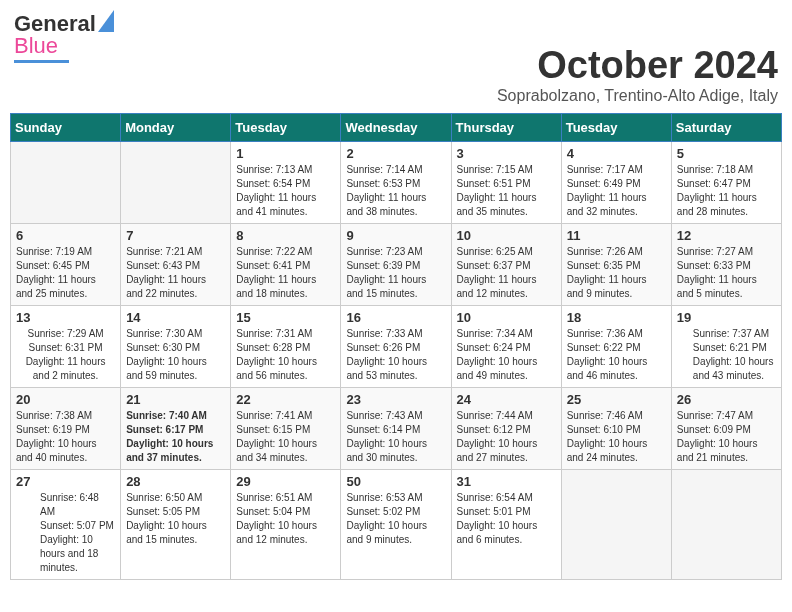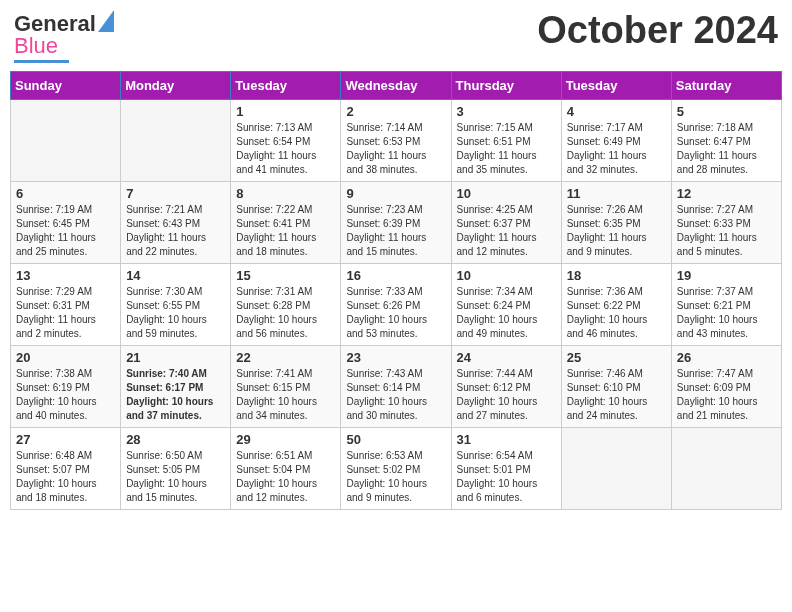--- a/index.html
+++ b/index.html
@@ -38,32 +38,33 @@
       margin-top: 2px;
     }
     .title-section {
       text-align: right;
     }
     .month-title {
       font-size: 38px;
       font-weight: bold;
       color: #333;
       line-height: 1.1;
+      margin-top: 35px;
     }
     .location-title {
       font-size: 16px;
       color: #555;
     }
     .calendar {
       width: 100%;
       border-collapse: collapse;
       border: 1px solid #ccc;
     }
     .calendar th {
-      background: #a21caf;
+      background: #0f766e;
       color: #fff;
       font-size: 13px;
       font-weight: bold;
       padding: 6px 4px;
       text-align: left;
       border: 1px solid #3a7fc1;
     }
     .calendar td {
       vertical-align: top;
       padding: 4px 5px;
@@ -107,20 +108,21 @@
           </svg>
       </span>
     </div>
     <div style="display:flex;align-items:center;margin-top:-4px;">
       <span class="logo-text" style="color:#ec4899;font-size:22px;font-weight:normal;text-align:center;">Blue</span>
     </div>
     <div class="logo-line"></div>
   </div>
   <div class="title-section">
     <div class="month-title">October 2024</div>
+    <div class="location-title">Soprabolzano, Trentino-Alto Adige, Italy</div>
   </div>
 </div>
 
 <table class="calendar">
   <thead>
     <tr id="days-header">
         <th>Sunday</th>
         <th>Monday</th>
         <th>Tuesday</th>
         <th>Wednesday</th>
@@ -184,48 +186,48 @@
 Daylight: 11 hours and 18 minutes.</div>
         </td>
         <td>
           <span class="day-num">9</span>
           <div class="day-info" style="white-space: pre-line;">Sunrise: 7:23 AM
 Sunset: 6:39 PM
 Daylight: 11 hours and 15 minutes.</div>
         </td>
         <td>
           <span class="day-num">10</span>
-          <div class="day-info" style="white-space: pre-line;">Sunrise: 4:25 AM
+          <div class="day-info" style="white-space: pre-line;">Sunrise: 6:25 AM
 Sunset: 6:37 PM
 Daylight: 11 hours and 12 minutes.</div>
         </td>
         <td>
           <span class="day-num">11</span>
           <div class="day-info" style="white-space: pre-line;">Sunrise: 7:26 AM
 Sunset: 6:35 PM
 Daylight: 11 hours and 9 minutes.</div>
         </td>
         <td>
           <span class="day-num">12</span>
           <div class="day-info" style="white-space: pre-line;">Sunrise: 7:27 AM
 Sunset: 6:33 PM
 Daylight: 11 hours and 5 minutes.</div>
         </td>
       </tr>
       <tr>
         <td>
           <span class="day-num">13</span>
-          <div class="day-info" style="white-space: pre-line;">Sunrise: 7:29 AM
+          <div class="day-info" style="white-space: pre-line; text-align: center;">Sunrise: 7:29 AM
 Sunset: 6:31 PM
 Daylight: 11 hours and 2 minutes.</div>
         </td>
         <td>
           <span class="day-num">14</span>
           <div class="day-info" style="white-space: pre-line;">Sunrise: 7:30 AM
-Sunset: 6:55 PM
+Sunset: 6:30 PM
 Daylight: 10 hours and 59 minutes.</div>
         </td>
         <td>
           <span class="day-num">15</span>
           <div class="day-info" style="white-space: pre-line;">Sunrise: 7:31 AM
 Sunset: 6:28 PM
 Daylight: 10 hours and 56 minutes.</div>
         </td>
         <td>
           <span class="day-num">16</span>
@@ -240,21 +242,21 @@
 Daylight: 10 hours and 49 minutes.</div>
         </td>
         <td>
           <span class="day-num">18</span>
           <div class="day-info" style="white-space: pre-line;">Sunrise: 7:36 AM
 Sunset: 6:22 PM
 Daylight: 10 hours and 46 minutes.</div>
         </td>
         <td>
           <span class="day-num">19</span>
-          <div class="day-info" style="white-space: pre-line;">Sunrise: 7:37 AM
+          <div class="day-info" style="white-space: pre-line; margin-left: 16px;">Sunrise: 7:37 AM
 Sunset: 6:21 PM
 Daylight: 10 hours and 43 minutes.</div>
         </td>
       </tr>
       <tr>
         <td>
           <span class="day-num">20</span>
           <div class="day-info" style="white-space: pre-line;">Sunrise: 7:38 AM
 Sunset: 6:19 PM
 Daylight: 10 hours and 40 minutes.</div>
@@ -292,21 +294,21 @@
         <td>
           <span class="day-num">26</span>
           <div class="day-info" style="white-space: pre-line;">Sunrise: 7:47 AM
 Sunset: 6:09 PM
 Daylight: 10 hours and 21 minutes.</div>
         </td>
       </tr>
       <tr>
         <td>
           <span class="day-num">27</span>
-          <div class="day-info" style="white-space: pre-line;">Sunrise: 6:48 AM
+          <div class="day-info" style="white-space: pre-line; margin-left: 24px;">Sunrise: 6:48 AM
 Sunset: 5:07 PM
 Daylight: 10 hours and 18 minutes.</div>
         </td>
         <td>
           <span class="day-num">28</span>
           <div class="day-info" style="white-space: pre-line;">Sunrise: 6:50 AM
 Sunset: 5:05 PM
 Daylight: 10 hours and 15 minutes.</div>
         </td>
         <td>

